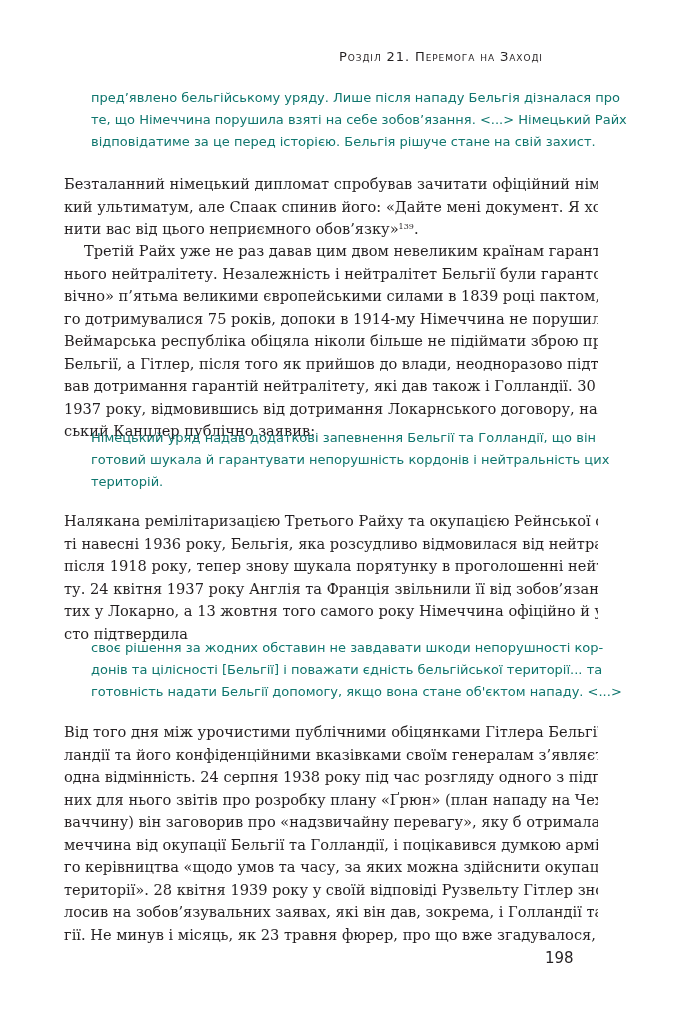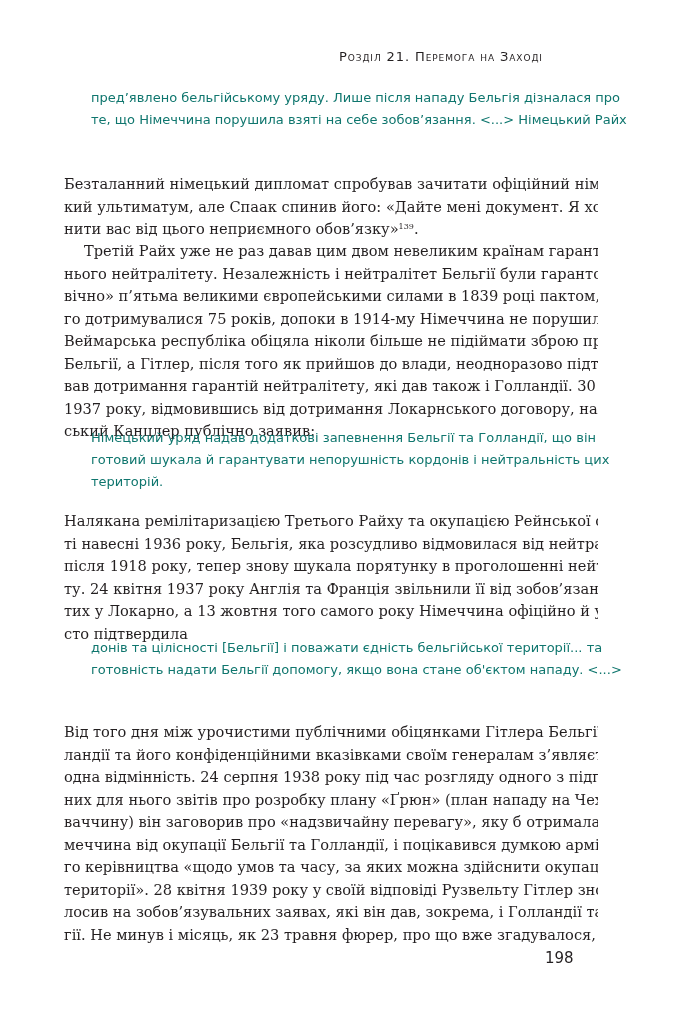--- a/index.html
+++ b/index.html
@@ -31,20 +31,21 @@
   }
 </style>
 </head>
 <body>
 
 <div class="header">Розділ 21. Перемога на Заході</div>
 
 <div class="quote" style="top:87px">
   <span class="ln">пред’явлено бельгійському уряду. Лише після нападу Бельгія дізналася про</span>
   <span class="ln">те, що Німеччина порушила взяті на себе зобов’язання. &lt;...&gt; Німецький Райх</span>
+  <span class="ln last">відповідатиме за це перед історією. Бельгія рішуче стане на свій захист.</span>
 </div>
 
 <div class="body" style="top:173px">
   <span class="ln">Безталанний німецький дипломат спробував зачитати офіційний німець-</span>
   <span class="ln">кий ультиматум, але Спаак спинив його: «Дайте мені документ. Я хочу звіль-</span>
   <span class="ln last"><span>нити вас від цього неприємного обов’язку»</span><sup>139</sup><span>.</span></span>
 </div>
 
 <div class="body" style="top:240px">
   <span class="ln indent">Третій Райх уже не раз давав цим двом невеликим країнам гарантії їх-</span>
@@ -67,20 +68,21 @@
 <div class="body" style="top:510px">
   <span class="ln">Налякана ремілітаризацією Третього Райху та окупацією Рейнської облас-</span>
   <span class="ln">ті навесні 1936 року, Бельгія, яка розсудливо відмовилася від нейтралітету</span>
   <span class="ln">після 1918 року, тепер знову шукала порятунку в проголошенні нейтраліте-</span>
   <span class="ln">ту. 24 квітня 1937 року Англія та Франція звільнили її від зобов’язань, узя-</span>
   <span class="ln">тих у Локарно, а 13 жовтня того самого року Німеччина офіційно й урочи-</span>
   <span class="ln last">сто підтвердила</span>
 </div>
 
 <div class="quote" style="top:637px">
+  <span class="ln">своє рішення за жодних обставин не завдавати шкоди непорушності кор-</span>
   <span class="ln">донів та цілісності [Бельгії] і поважати єдність бельгійської території... та</span>
   <span class="ln last">готовність надати Бельгії допомогу, якщо вона стане об'єктом нападу. &lt;...&gt;</span>
 </div>
 
 <div class="body" style="top:721px">
   <span class="ln">Від того дня між урочистими публічними обіцянками Гітлера Бельгії і Гол-</span>
   <span class="ln">ландії та його конфіденційними вказівками своїм генералам з’являється</span>
   <span class="ln">одна відмінність. 24 серпня 1938 року під час розгляду одного з підготовле-</span>
   <span class="ln">них для нього звітів про розробку плану «Ґрюн» (план нападу на Чехосло-</span>
   <span class="ln">ваччину) він заговорив про «надзвичайну перевагу», яку б отримала Ні-</span>

